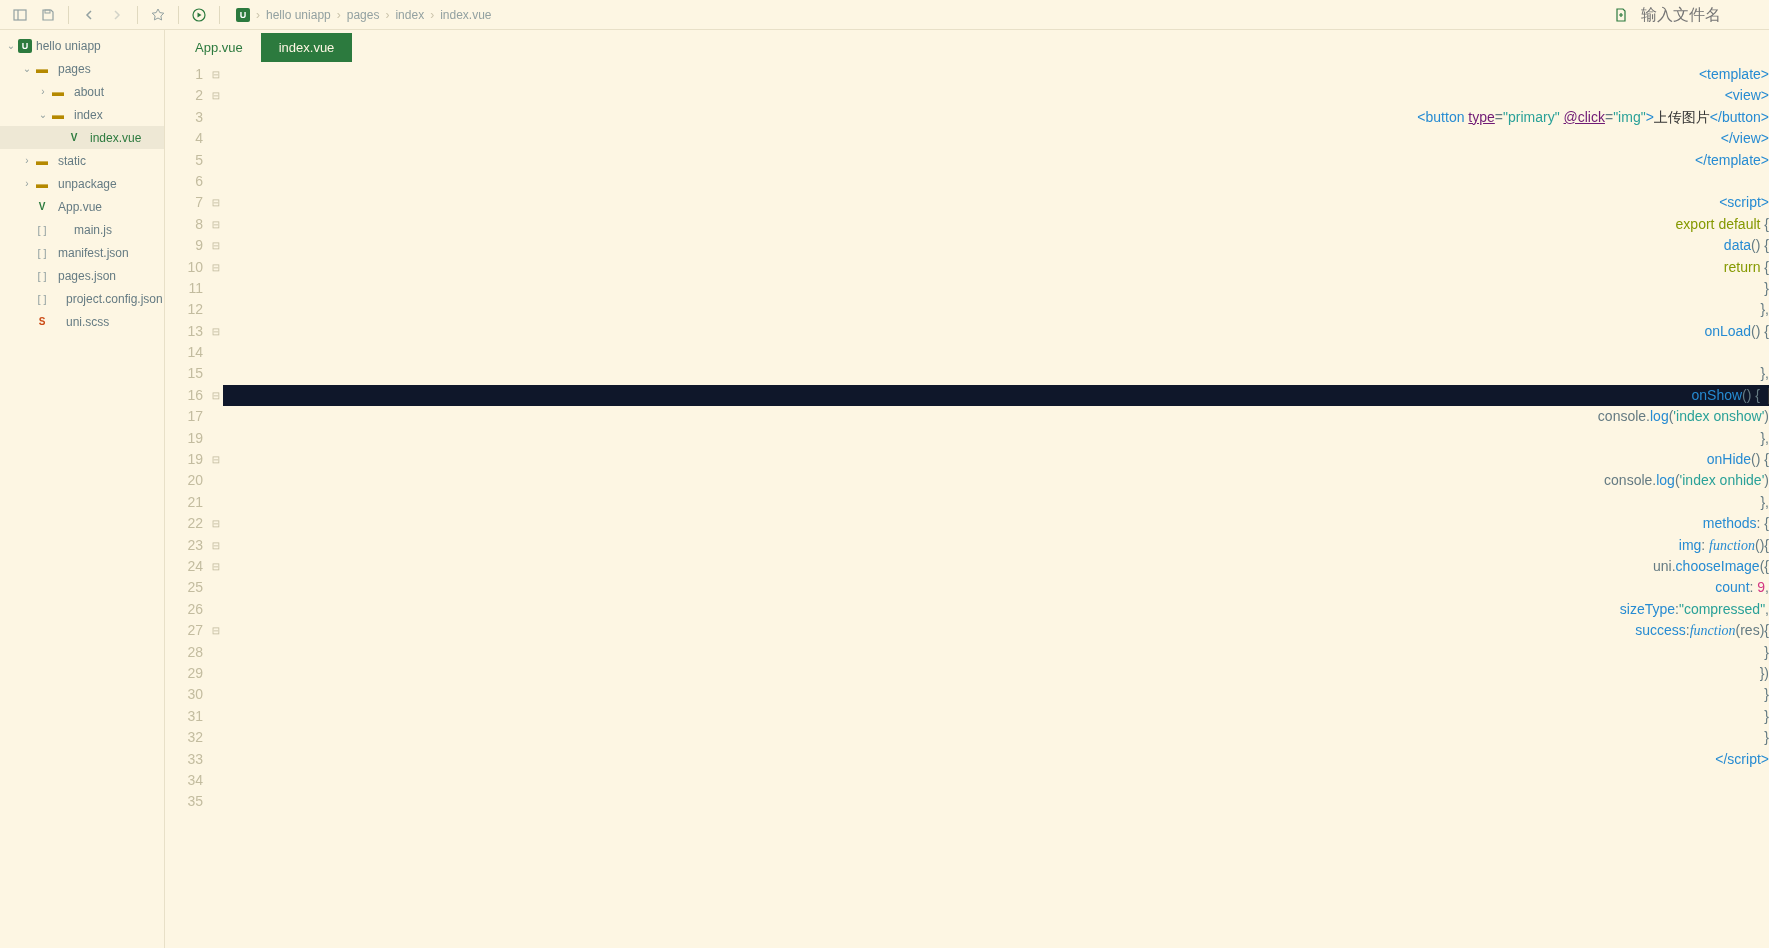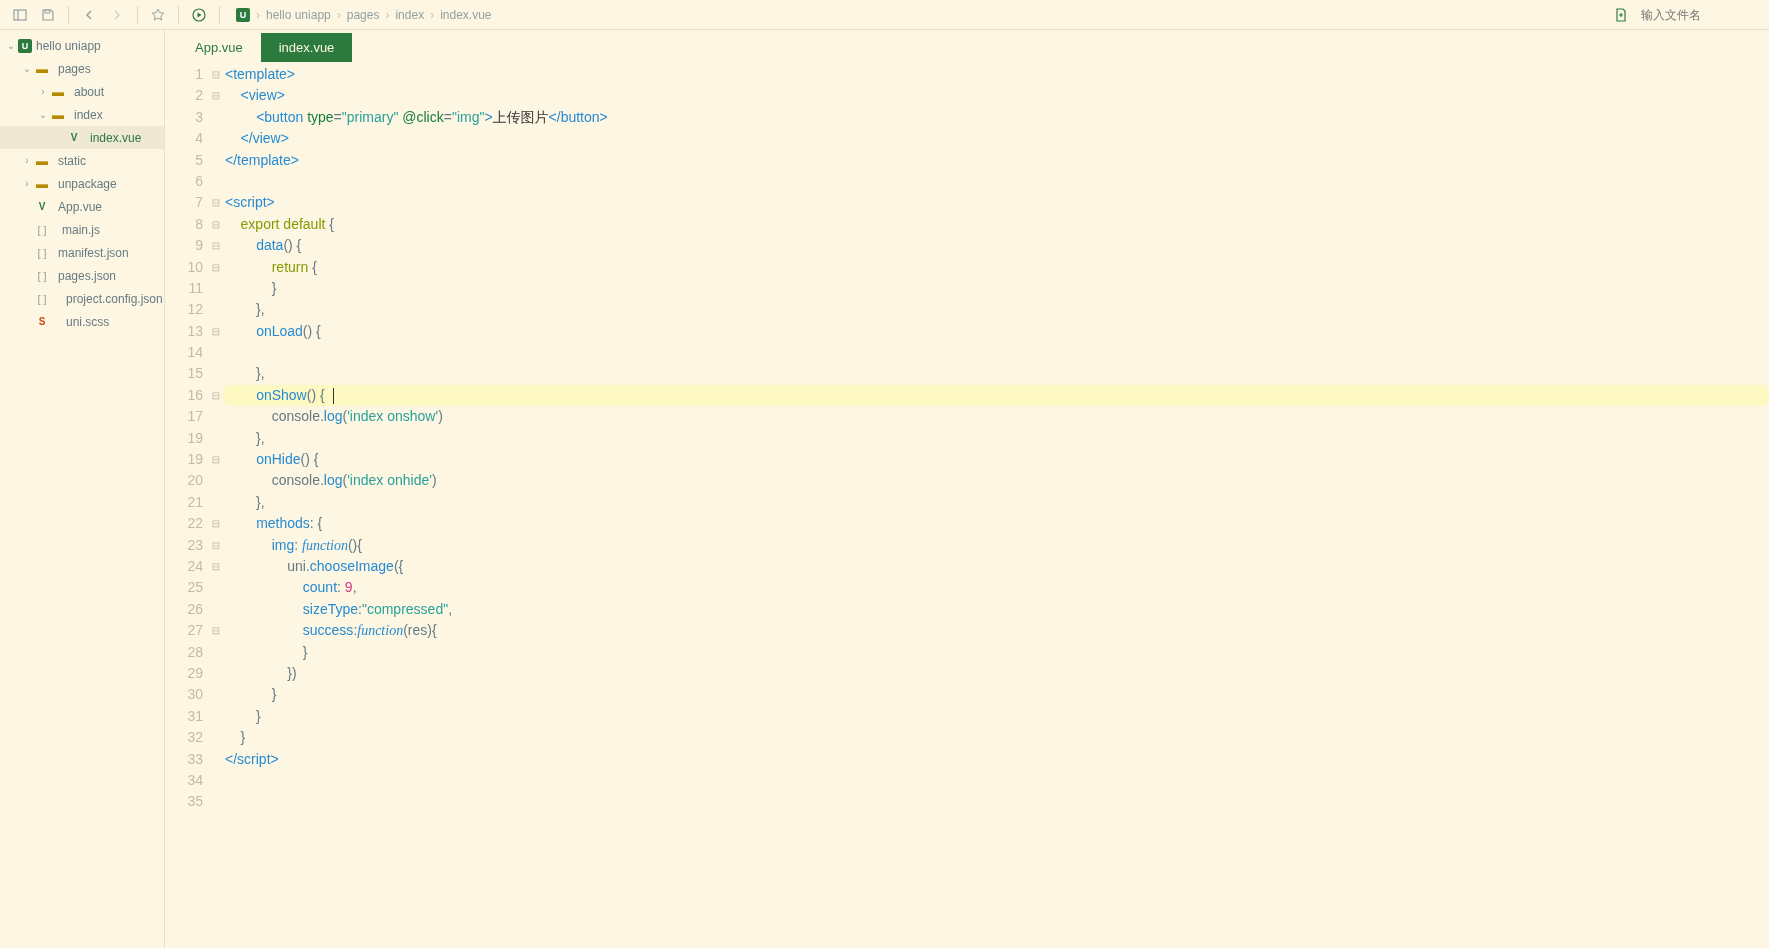--- a/index.html
+++ b/index.html
@@ -5,45 +5,45 @@
 * { margin: 0; padding: 0; box-sizing: border-box; font-family: -apple-system, BlinkMacSystemFont, "Segoe UI", Arial, sans-serif; }
 body { background: #fdf6e3; color: #657b83; font-size: 13px; overflow: hidden; }
 .app { display: flex; flex-direction: column; height: 100vh; }
 .toolbar { height: 30px; display: flex; align-items: center; padding: 0 8px; gap: 4px; border-bottom: 1px solid #e8e0c8; }
 .tb-btn { width: 24px; height: 24px; display: flex; align-items: center; justify-content: center; cursor: pointer; color: #93a1a1; }
 .tb-sep { width: 1px; height: 18px; background: #e0d9bf; margin: 0 4px; }
 .breadcrumb { display: flex; align-items: center; gap: 6px; margin-left: 8px; color: #93a1a1; font-size: 12px; }
 .bc-icon { width: 14px; height: 14px; background: #2c7a3e; color: #fff; display: inline-flex; align-items: center; justify-content: center; font-size: 9px; font-weight: bold; border-radius: 2px; }
 .bc-sep { color: #ccc5ac; }
 .toolbar-right { margin-left: auto; display: flex; align-items: center; gap: 8px; }
-.search-box { border: none; background: transparent; color: #8b5cf6; font-size: 12px; outline: none; width: 120px; }
+.search-box { border: none; background: transparent; color: #8b5cf6; font-size: 16px; outline: none; width: 120px; }
 .main { flex: 1; display: flex; overflow: hidden; }
 .sidebar { width: 165px; background: #fdf6e3; border-right: 1px solid #e8e0c8; overflow-y: auto; padding-top: 4px; }
 .tree-item { display: flex; align-items: center; height: 23px; padding-left: 4px; cursor: pointer; font-size: 12px; color: #657b83; }
 .tree-item.active { background: #eee8d5; color: #2c7a3e; }
 .tree-chevron { width: 14px; font-size: 10px; color: #93a1a1; text-align: center; }
 .tree-icon { width: 16px; margin-right: 4px; display: inline-flex; align-items: center; justify-content: center; }
 .folder-icon { color: #b58900; }
 .file-icon { color: #93a1a1; font-size: 11px; }
 .proj-icon { width: 14px; height: 14px; background: #2c7a3e; color: #fff; font-size: 9px; font-weight: bold; border-radius: 2px; display: inline-flex; align-items: center; justify-content: center; }
 .editor-area { flex: 1; display: flex; flex-direction: column; overflow: hidden; }
 .tabs { height: 32px; display: flex; align-items: flex-end; padding-left: 12px; }
 .tab { padding: 7px 18px; font-size: 13px; cursor: pointer; color: #2c7a3e; }
 .tab.active { background: #2c7a3e; color: #fdf6e3; }
 .code-area { flex: 1; display: flex; font-family: Consolas, "Courier New", monospace; font-size: 14px; overflow: auto; }
 .gutter { width: 44px; text-align: right; color: #c3bc9f; user-select: none; padding-top: 2px; }
 .gutter-line { height: 21.4px; line-height: 21.4px; padding-right: 6px; }
 .fold-gutter { width: 14px; color: #c3bc9f; user-select: none; padding-top: 2px; }
 .fold-mark { height: 21.4px; line-height: 21.4px; font-size: 10px; text-align: center; }
 .code-lines { flex: 1; padding-top: 2px; }
-.code-line { height: 21.4px; line-height: 21.4px; white-space: pre; padding-left: 2px; position: relative; }
-.code-line.hl { background: #fef9c3; border-radius: 7px; }
+.code-line { height: 21.4px; line-height: 21.4px; white-space: pre; padding-left: 2px; position: relative; text-align: right; }
+.code-line.hl { background: #0f172a; }
 .cursor-caret { display: inline-block; width: 1px; height: 16px; background: #333; vertical-align: middle; margin-left: 8px; }
 .tok-tag { color: #268bd2; }
-.tok-attr { color: #15803d; }
+.tok-attr { color: #701a75; text-decoration: underline; }
 .tok-str { color: #2aa198; }
 .tok-kw { color: #859900; }
 .tok-fn { color: #268bd2; }
 .tok-fn-italic { color: #268bd2; font-style: italic; font-family: Liberation Serif, serif; }
 .tok-num { color: #d33682; }
 .tok-id { color: #657b83; }
 .tok-op { color: #657b83; }
 .tok-text { color: #333; }
 </style>
 </head>
@@ -148,21 +148,21 @@
           <span style="margin-left:4px">unpackage</span>
         </div>
         <div class="tree-item" style="padding-left: 20px;">
           <span class="tree-chevron"></span>
           <span class="tree-icon" style="color:#2c7a3e;font-size:10px;font-weight:bold">V</span>
           <span style="margin-left:4px">App.vue</span>
         </div>
         <div class="tree-item" style="padding-left: 20px;">
           <span class="tree-chevron"></span>
           <span class="tree-icon file-icon">[ ]</span>
-          <span style="margin-left:8px">main.js</span>
+          <span style="margin-left:20px">main.js</span>
         </div>
         <div class="tree-item" style="padding-left: 20px;">
           <span class="tree-chevron"></span>
           <span class="tree-icon file-icon">[ ]</span>
           <span style="margin-left:4px">manifest.json</span>
         </div>
         <div class="tree-item" style="padding-left: 20px;">
           <span class="tree-chevron"></span>
           <span class="tree-icon file-icon">[ ]</span>
           <span style="margin-left:4px">pages.json</span>

